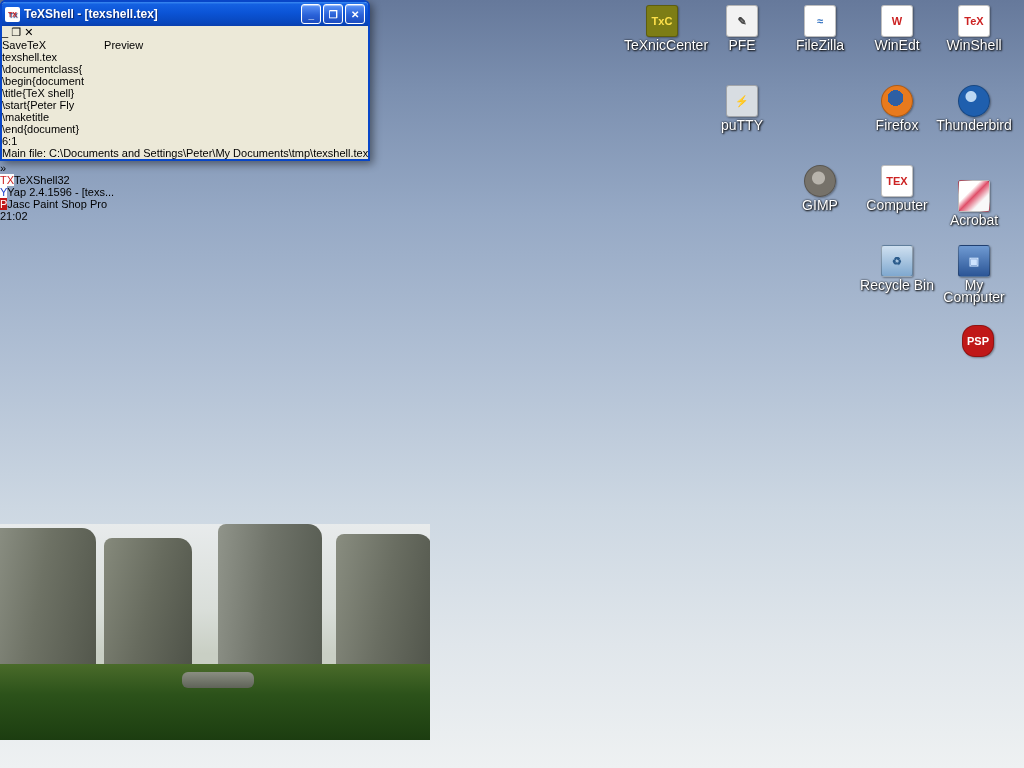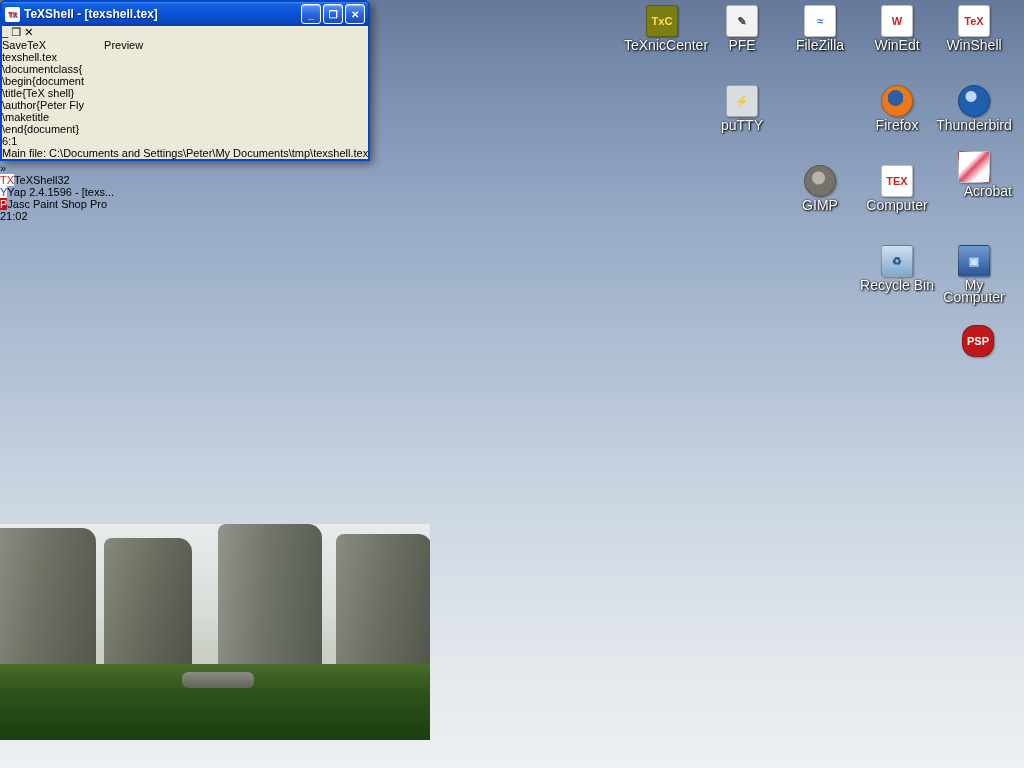--- a/index.html
+++ b/index.html
@@ -200,21 +200,21 @@
         <div class="di-label">Thunderbird</div>
       </div>
       <div class="desktop-icon" style="left: 782px; top: 165px;">
         <div class="di-glyph circle" style="background: radial-gradient(circle at 45% 40%, rgb(184, 180, 172) 0px, rgb(184, 180, 172) 6px, rgb(118, 114, 106) 7px); color: rgb(255, 255, 255);"></div>
         <div class="di-label">GIMP</div>
       </div>
       <div class="desktop-icon" style="left: 859px; top: 165px;">
         <div class="di-glyph square" style="background: rgb(255, 255, 255); color: rgb(204, 34, 34);">TEX</div>
         <div class="di-label">Computer</div>
       </div>
-      <div class="desktop-icon" style="left: 936px; top: 151px; text-align: right;">
+      <div class="desktop-icon" style="left: 936px; top: 180px;">
         <div class="di-glyph square" style="background: linear-gradient(135deg, rgb(255, 255, 255) 35%, rgb(224, 80, 106) 50%, rgb(248, 248, 248) 72%); color: rgb(255, 255, 255);"></div>
         <div class="di-label">Acrobat</div>
       </div>
       <div class="desktop-icon" style="left: 859px; top: 245px;">
         <div class="di-glyph square" style="background: linear-gradient(rgb(207, 224, 240), rgb(127, 168, 207)); color: rgb(42, 90, 138);">♻</div>
         <div class="di-label">Recycle Bin</div>
       </div>
       <div class="desktop-icon" style="left: 936px; top: 245px;">
         <div class="di-glyph square" style="background: linear-gradient(rgb(111, 154, 210), rgb(43, 85, 150)); color: rgb(207, 228, 255);">▣</div>
         <div class="di-label">My Computer</div>
@@ -306,21 +306,21 @@
     </div>
     <div id="texshell-toolbar"><span class="ts-btn">Save</span><span class="ts-btn">TeX</span><span class="ts-btn" style="margin-left: 58px;">Preview</span></div>
     <div class="tabrow">
       <div class="tab">texshell.tex</div>
     </div>
     <div id="editor">
       <div id="editor-lines">
           <div class="ed-line"><span class="seg-cmd">\documentclass{</span></div>
           <div class="ed-line"><span class="seg-cmd">\begin{</span><span class="seg-arg">document</span></div>
           <div class="ed-line"><span class="seg-cmd">\title{</span><span class="seg-arg">TeX shell</span><span class="seg-cmd">}</span></div>
-          <div class="ed-line"><span class="seg-cmd">\author{</span><span class="seg-arg">Peter Fly</span></div>
+          <div class="ed-line"><span class="seg-cmd">\start{</span><span class="seg-arg">Peter Fly</span></div>
           <div class="ed-line"><span class="seg-cmd">\maketitle</span></div>
           <div class="ed-line"><span class="caret"></span><span class="seg-cmd"></span></div>
           <div class="ed-line"><span class="seg-cmd">\end{</span><span class="seg-arg">document</span><span class="seg-cmd">}</span></div>
         </div>
     </div>
     <div class="statusbar">
       <div class="status-panel ts-status-pos">6:1</div>
       <div class="status-panel ts-status-main">Main file: C:\Documents and Settings\Peter\My Documents\tmp\texshell.tex</div>
     </div>
   </div>

